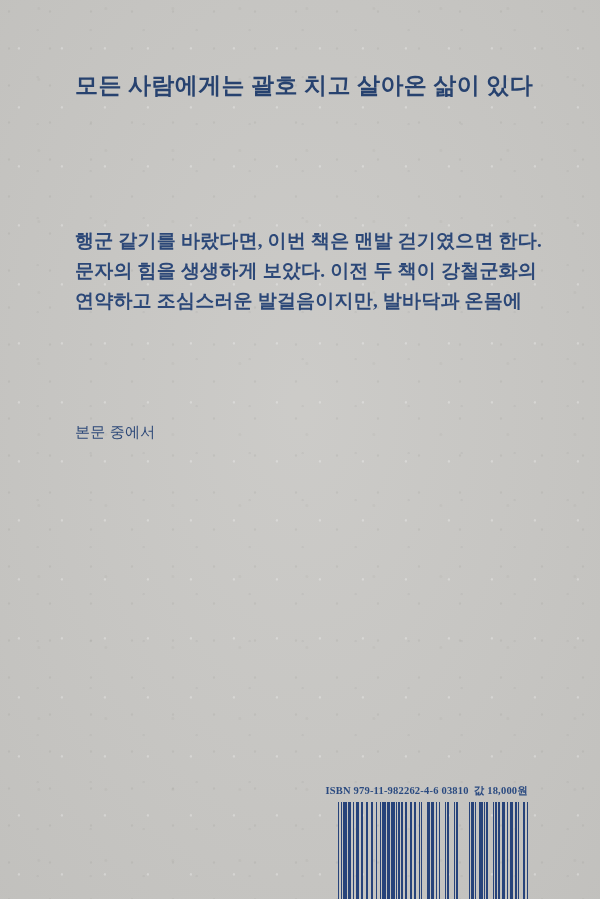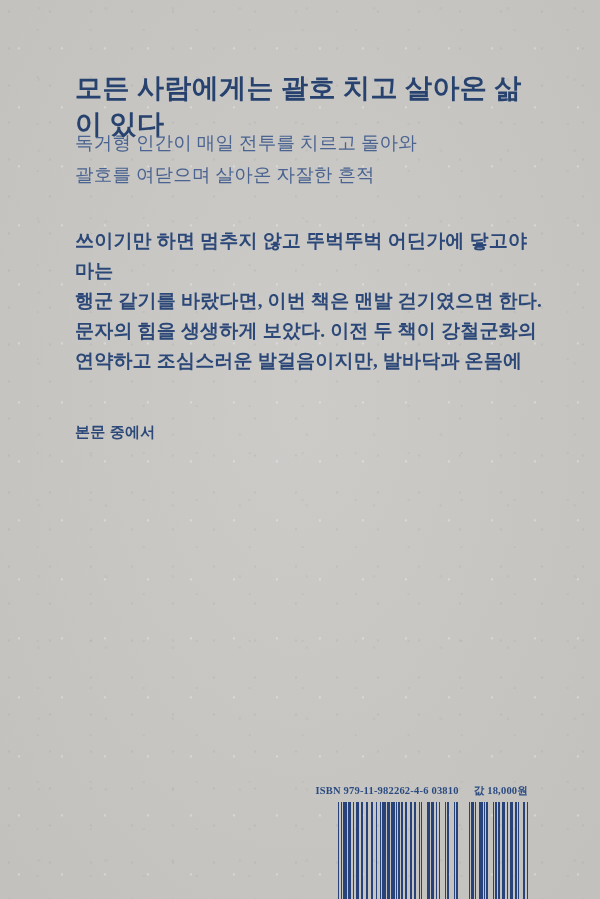--- a/index.html
+++ b/index.html
@@ -17,68 +17,63 @@
       radial-gradient(circle at 71% 64%, rgba(110,110,104,0.08) 0.8px, rgba(0,0,0,0) 1.6px),
       radial-gradient(circle at 44% 82%, rgba(255,255,255,0.28) 0.8px, rgba(0,0,0,0) 1.6px),
       radial-gradient(circle at 58% 12%, rgba(120,118,110,0.07) 1px, rgba(0,0,0,0) 2px),
       radial-gradient(ellipse at 50% 45%, rgba(255,255,255,0.06), rgba(96,95,90,0.07));
     background-size: 41px 37px, 53px 47px, 43px 59px, 67px 71px, 100% 100%;
     overflow: hidden;
   }
   .headline {
     position: absolute; left: 75px; top: 70px; width: 470px;
     margin: 0;
-    font-size: 27px; font-weight: 700; letter-spacing: 0.4px;
+    font-size: 23px; font-weight: 700; letter-spacing: 0.4px;
     color: #27426f;
   }
   .subtitle {
     position: absolute; left: 75px; top: 127px; width: 460px;
     font-size: 18.5px; font-weight: 400; letter-spacing: 0.2px;
     line-height: 32px;
     color: #4a6390;
   }
   .quote {
     position: absolute; left: 75px; top: 226px; width: 470px;
     font-size: 19px; font-weight: 600; letter-spacing: 0.2px;
     line-height: 30px;
     color: #2c4878;
   }
   .quote .line, .subtitle .line { display: block; }
   .source {
     position: absolute; left: 75px; top: 423px;
-    font-size: 15px; font-weight: 700; letter-spacing: 0.3px;
+    font-size: 15px; font-weight: 400; letter-spacing: 0.3px;
     color: #2c4878;
   }
   .isbn-line {
     position: absolute; right: 72px; top: 784px;
     font-size: 10.5px; font-weight: 700; letter-spacing: 0.2px;
     color: #2a4a80;
     white-space: nowrap;
   }
-  .isbn-line .price { margin-left: 15px; }
+  .isbn-line .price { margin-left: 5px; }
   .barcode {
     position: absolute; right: 72px; top: 802px;
     width: 190px; height: 97px;
     display: block;
   }
 </style>
 </head>
 <body>
 
 <div class="cover">
 
   <h1 class="headline">모든 사람에게는 괄호 치고 살아온 삶이 있다</h1>
 
-  <div class="subtitle">
-    <span class="line">독거형 인간이 매일 전투를 치르고 돌아와</span>
-    <span class="line">괄호를 여닫으며 살아온 자잘한 흔적</span>
-  </div>
 
   <div class="quote">
-    <span class="line">쓰이기만 하면 멈추지 않고 뚜벅뚜벅 어딘가에 닿고야 마는</span>
     <span class="line">행군 같기를 바랐다면, 이번 책은 맨발 걷기였으면 한다.</span>
     <span class="line">문자의 힘을 생생하게 보았다. 이전 두 책이 강철군화의</span>
     <span class="line">연약하고 조심스러운 발걸음이지만, 발바닥과 온몸에</span>
   </div>
 
   <div class="source">본문 중에서</div>
 
   <div class="isbn-line">
     <span>ISBN 979-11-982262-4-6 03810</span><span class="price">값 18,000원</span>
   </div>

